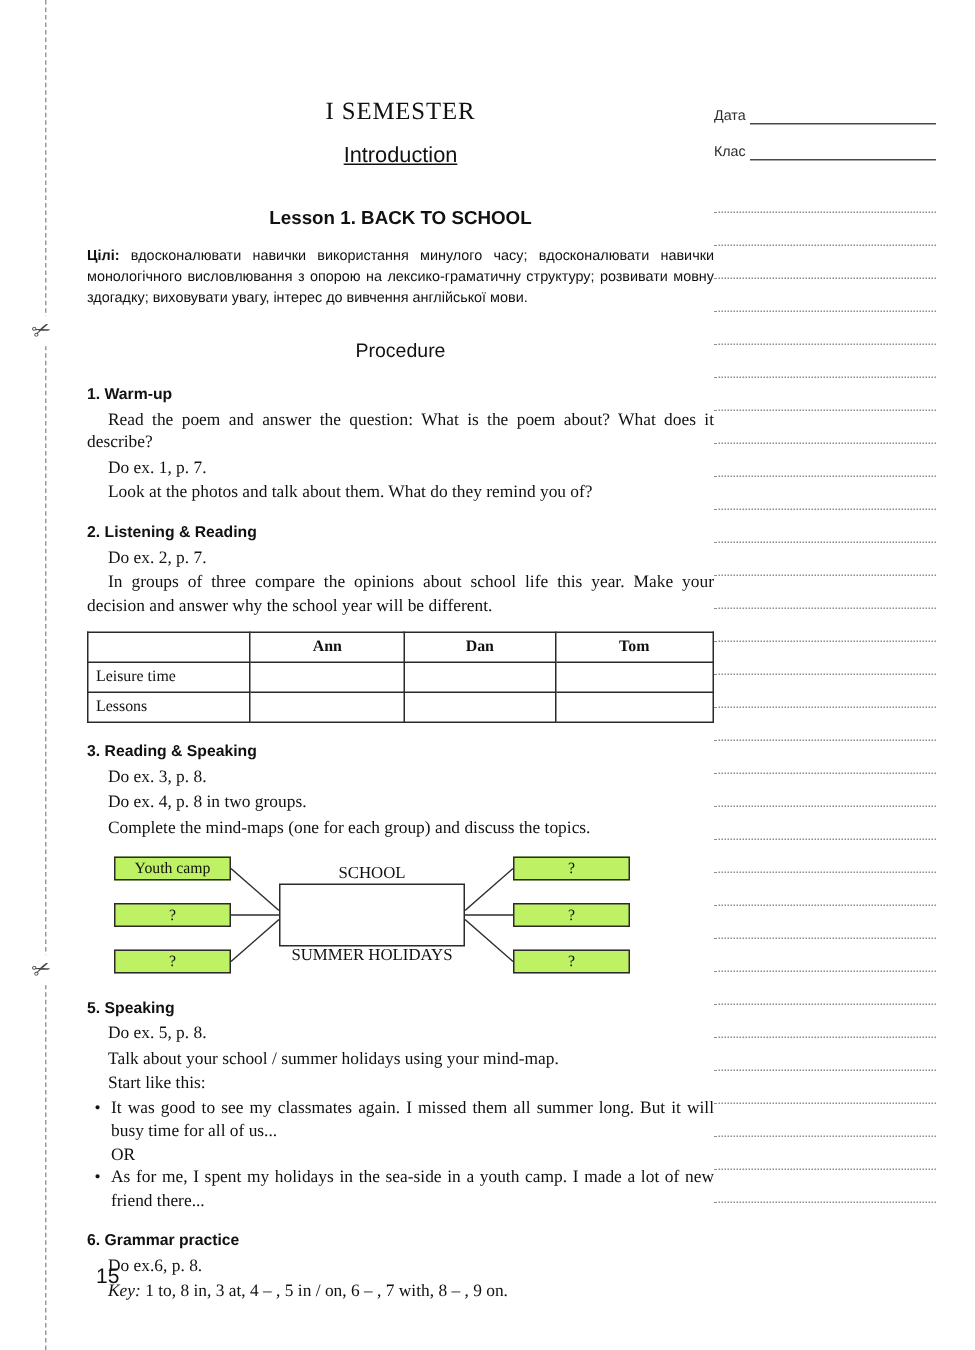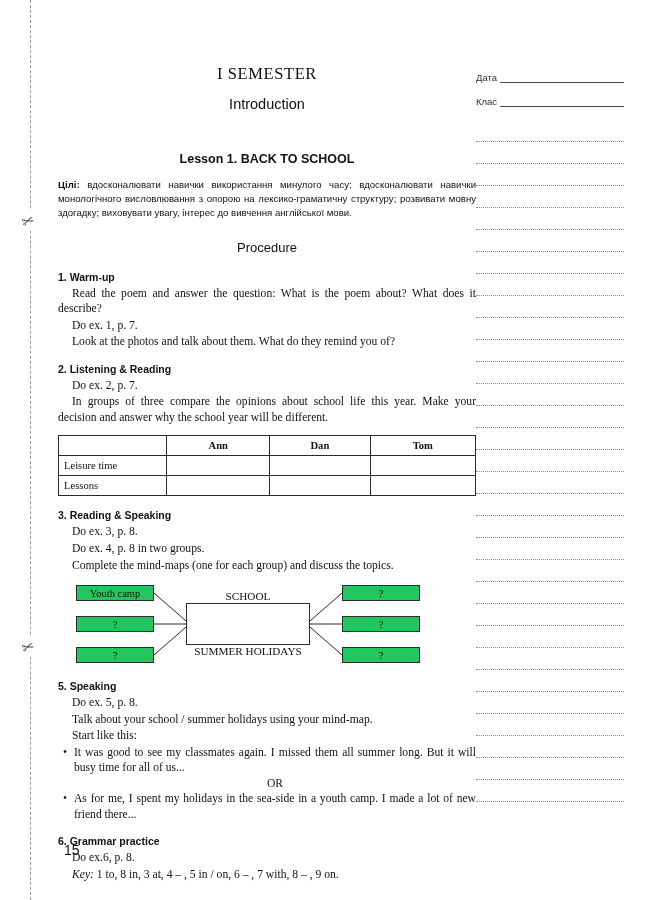--- a/index.html
+++ b/index.html
@@ -55,23 +55,24 @@
   .semester-title {
     text-align: center;
     font-size: 16.5px;
     letter-spacing: .6px;
     margin: 0 0 12px 0;
     font-weight: normal;
   }
   .intro-title {
     text-align: center;
     font-size: 14.5px;
-    margin: 0 0 40px 0;
+    margin: 0 0 26px 0;
     font-weight: normal;
     font-family: "Liberation Sans", sans-serif;
+    text-decoration: underline;
   }
   .lesson-title {
     text-align: center;
     font-size: 12.5px;
     margin: 0 0 12px 0;
     font-family: "Liberation Sans", sans-serif;
   }
   .lesson-title .lesson-num { font-weight: bold; }
   .lesson-title .lesson-name { font-weight: bold; }
 
@@ -131,21 +132,21 @@
 
   
   .mindmap {
     position: relative;
     height: 86px;
     margin: 8px 0 6px 0;
   }
   .node {
     position: absolute;
     border: 1px solid #2b2b2b;
-    background: #22c55e;
+    background: #bef264;
     font-size: 10.5px;
     text-align: center;
     line-height: 16px;
     height: 16px;
     box-sizing: border-box;
   }
   .node.small { width: 78px; }
   .center-node {
     position: absolute;
     left: 128px;
@@ -186,21 +187,20 @@
   ul.bullets li::before {
     content: "•";
     position: absolute;
     left: -11px;
     top: 0;
   }
   .or-line {
     font-size: 11.6px;
     line-height: 1.34;
     margin: 0;
-    text-align: center;
   }
   .key-line { font-size: 11.2px; }
   .key-line .key-it { font-style: italic; }
 
   
   .notes {
     position: absolute;
     right: 26px;
     top: 72px;
     width: 148px;

